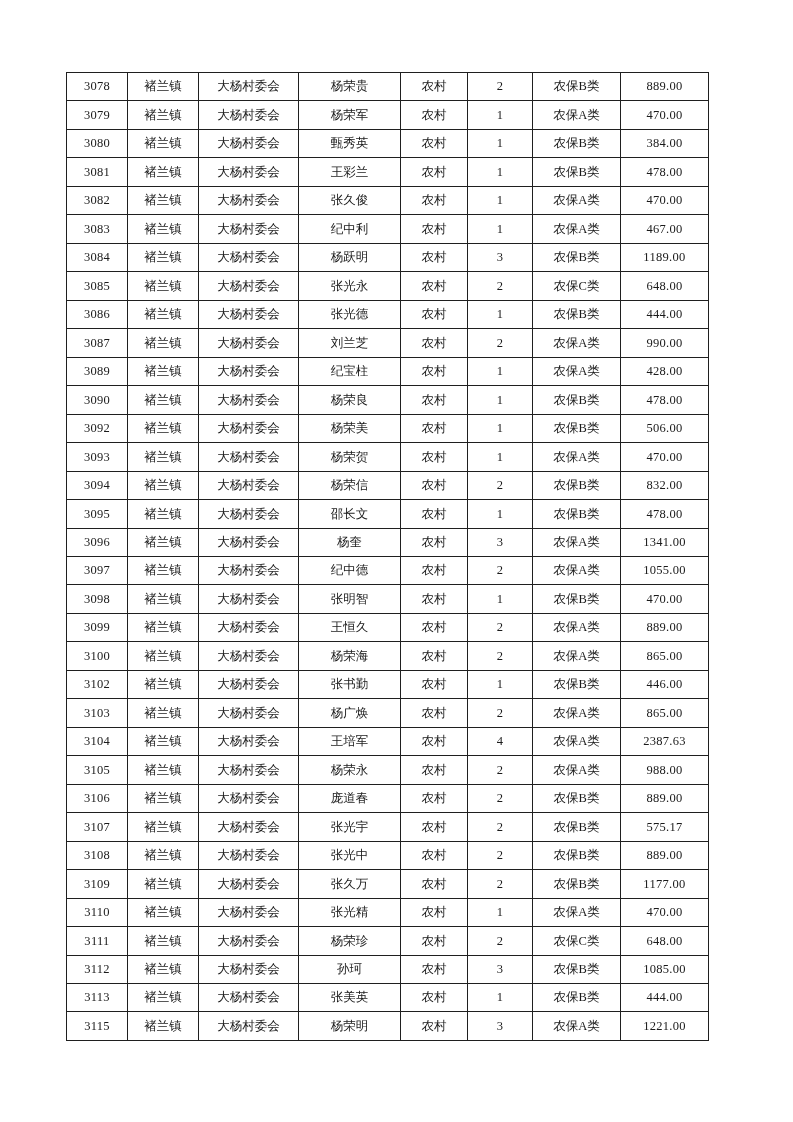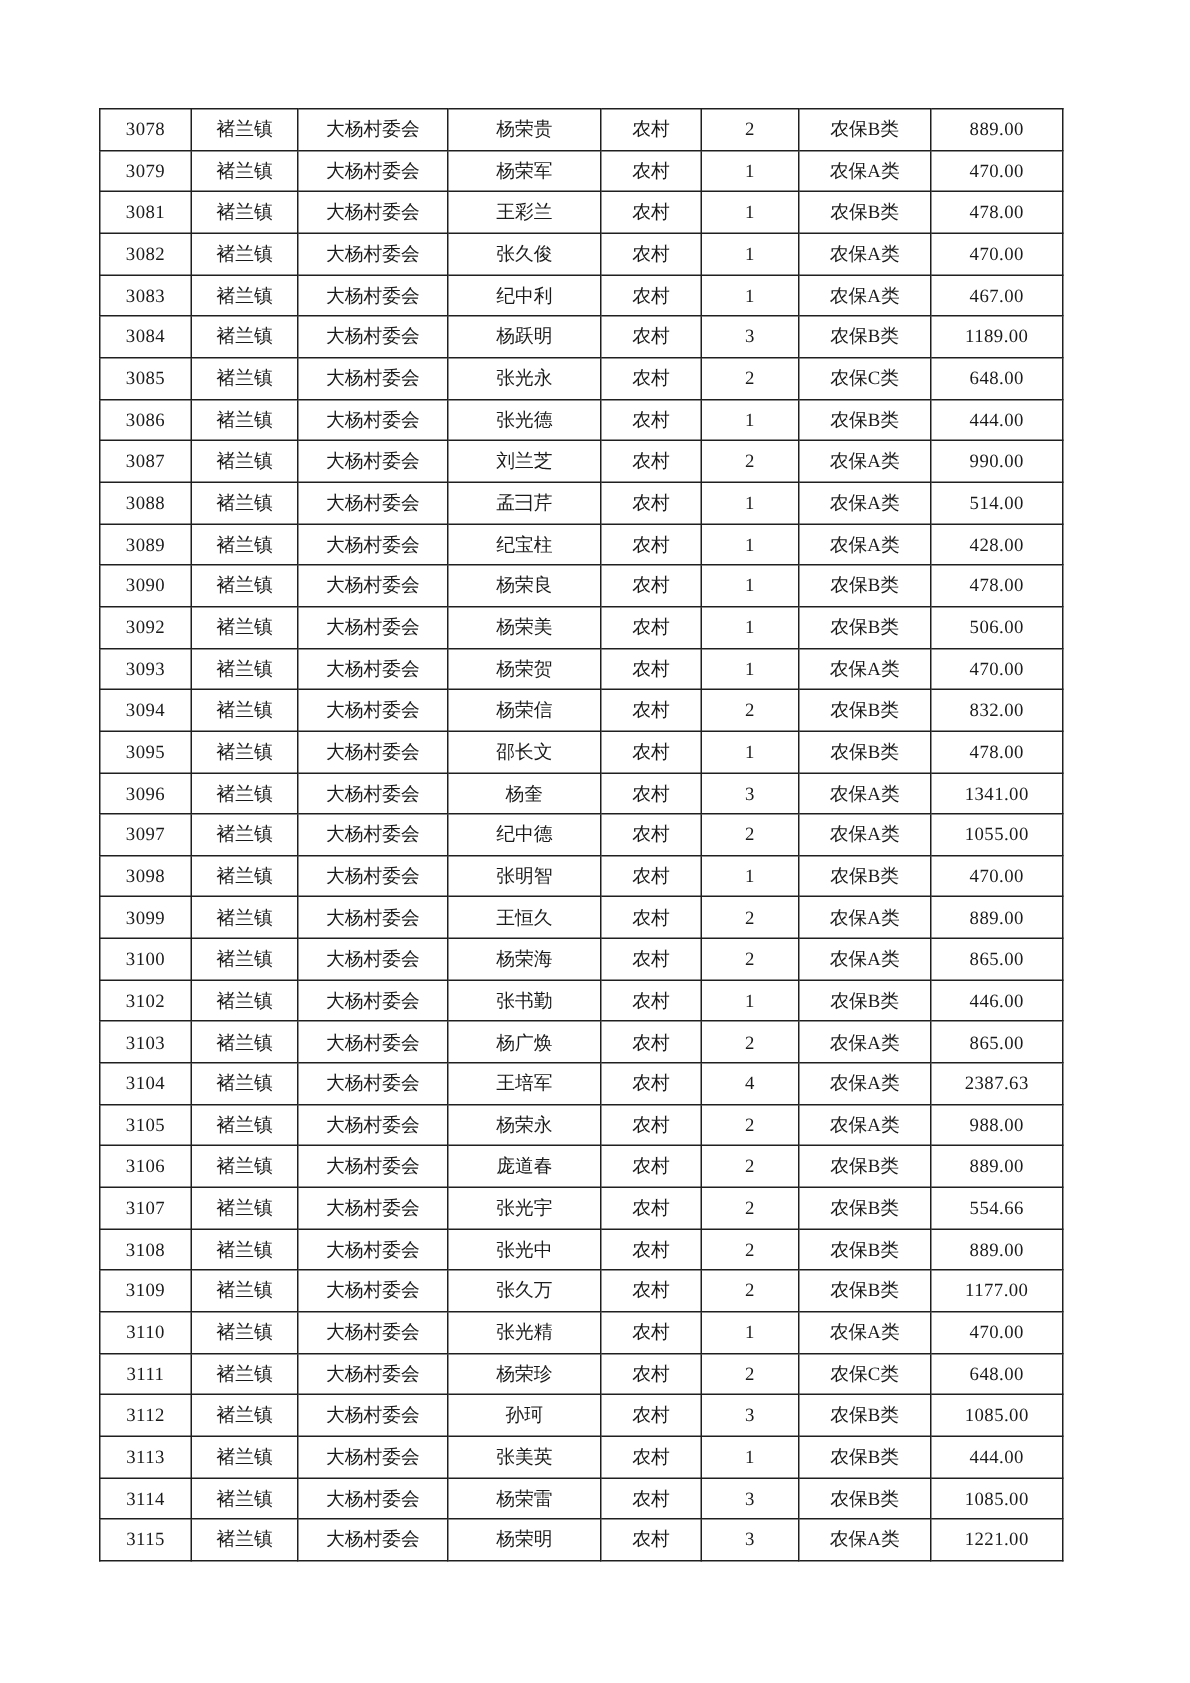--- a/index.html
+++ b/index.html
@@ -71,20 +71,30 @@
           <td class="num">3079</td>
           <td>褚兰镇</td>
           <td>大杨村委会</td>
           <td>杨荣军</td>
           <td>农村</td>
           <td class="num">1</td>
           <td>农保A类</td>
           <td class="num">470.00</td>
         </tr>
 
+        <tr>
+          <td class="num">3080</td>
+          <td>褚兰镇</td>
+          <td>大杨村委会</td>
+          <td>甄秀英</td>
+          <td>农村</td>
+          <td class="num">1</td>
+          <td>农保B类</td>
+          <td class="num">384.00</td>
+        </tr>
 
         <tr>
           <td class="num">3081</td>
           <td>褚兰镇</td>
           <td>大杨村委会</td>
           <td>王彩兰</td>
           <td>农村</td>
           <td class="num">1</td>
           <td>农保B类</td>
           <td class="num">478.00</td>
@@ -149,30 +159,20 @@
           <td class="num">3087</td>
           <td>褚兰镇</td>
           <td>大杨村委会</td>
           <td>刘兰芝</td>
           <td>农村</td>
           <td class="num">2</td>
           <td>农保A类</td>
           <td class="num">990.00</td>
         </tr>
 
-        <tr>
-          <td class="num">3088</td>
-          <td>褚兰镇</td>
-          <td>大杨村委会</td>
-          <td>孟彐芹</td>
-          <td>农村</td>
-          <td class="num">1</td>
-          <td>农保A类</td>
-          <td class="num">514.00</td>
-        </tr>
 
         <tr>
           <td class="num">3089</td>
           <td>褚兰镇</td>
           <td>大杨村委会</td>
           <td>纪宝柱</td>
           <td>农村</td>
           <td class="num">1</td>
           <td>农保A类</td>
           <td class="num">428.00</td>
@@ -346,21 +346,21 @@
         </tr>
 
         <tr>
           <td class="num">3107</td>
           <td>褚兰镇</td>
           <td>大杨村委会</td>
           <td>张光宇</td>
           <td>农村</td>
           <td class="num">2</td>
           <td>农保B类</td>
-          <td class="num">554.66</td>
+          <td class="num">575.17</td>
         </tr>
 
         <tr>
           <td class="num">3108</td>
           <td>褚兰镇</td>
           <td>大杨村委会</td>
           <td>张光中</td>
           <td>农村</td>
           <td class="num">2</td>
           <td>农保B类</td>
@@ -415,30 +415,20 @@
           <td class="num">3113</td>
           <td>褚兰镇</td>
           <td>大杨村委会</td>
           <td>张美英</td>
           <td>农村</td>
           <td class="num">1</td>
           <td>农保B类</td>
           <td class="num">444.00</td>
         </tr>
 
-        <tr>
-          <td class="num">3114</td>
-          <td>褚兰镇</td>
-          <td>大杨村委会</td>
-          <td>杨荣雷</td>
-          <td>农村</td>
-          <td class="num">3</td>
-          <td>农保B类</td>
-          <td class="num">1085.00</td>
-        </tr>
 
         <tr>
           <td class="num">3115</td>
           <td>褚兰镇</td>
           <td>大杨村委会</td>
           <td>杨荣明</td>
           <td>农村</td>
           <td class="num">3</td>
           <td>农保A类</td>
           <td class="num">1221.00</td>

